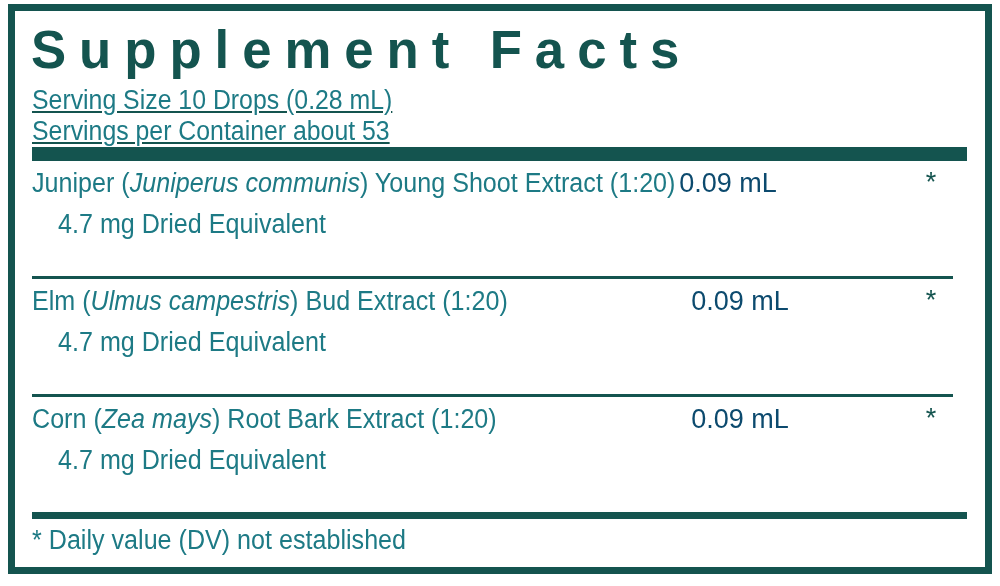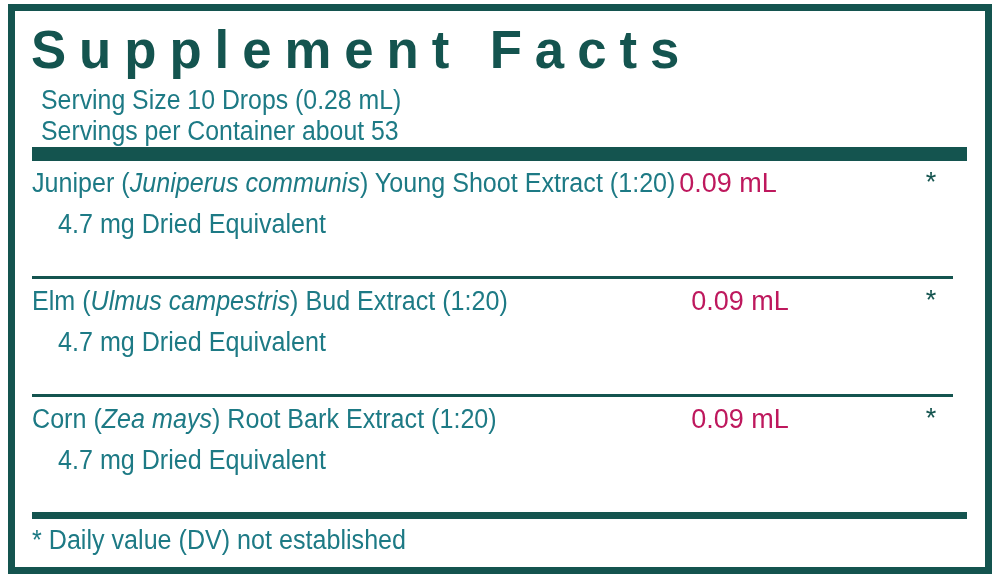--- a/index.html
+++ b/index.html
@@ -44,21 +44,22 @@
     white-space: nowrap;
     margin-top: 12px;
     margin-left: 2px;
     transform: scaleX(0.995);
     transform-origin: left center;
   }
 
   
   .serving-block {
     margin-top: 9px;
-    margin-left: 12px;
+    margin-left: 3px;
+    text-decoration: underline;
   }
   .serving-line {
     font-size: 27px;
     line-height: 31px;
     color: #1d7a85;
     white-space: nowrap;
     transform: scaleX(0.92);
     transform-origin: left center;
   }
 
@@ -131,21 +132,21 @@
     white-space: nowrap;
     transform: scaleX(0.93);
     transform-origin: left center;
   }
   .ing-amount {
     position: absolute;
     top: 7px;
     width: 170px;
     text-align: center;
     font-size: 27px;
-    color: #be185d;
+    color: #0c4a6e;
     white-space: nowrap;
   }
   .ing-dv {
     position: absolute;
     top: 6px;
     right: 10px;
     width: 60px;
     text-align: center;
     font-size: 27px;
     color: #14544f;

